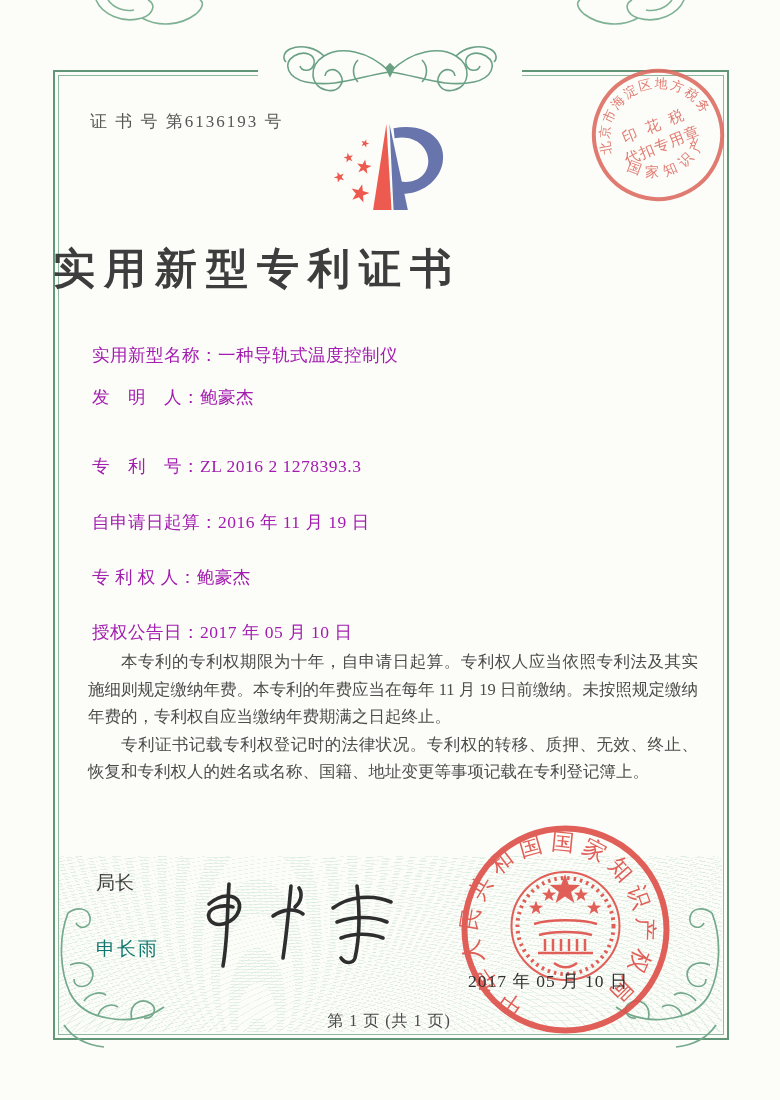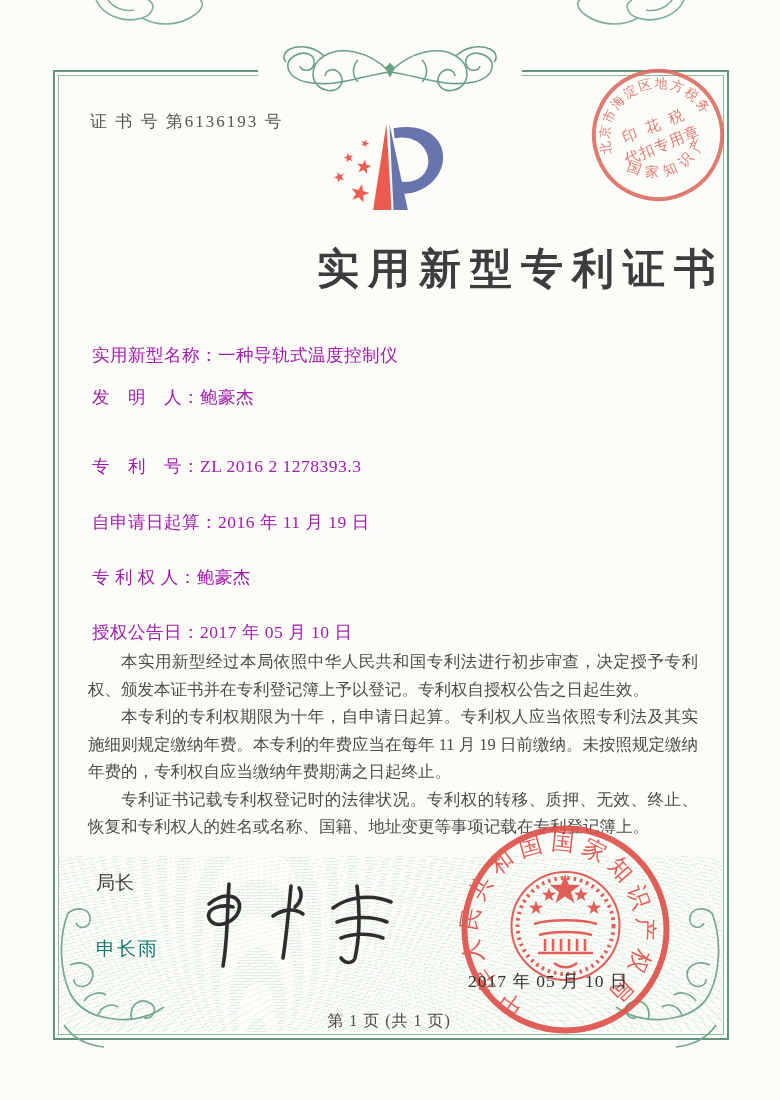--- a/index.html
+++ b/index.html
@@ -24,21 +24,21 @@
       repeating-radial-gradient(ellipse 140px 46px at 30% 115%, rgba(140,200,165,.28) 0 1.5px, transparent 1.5px 9px),
       repeating-radial-gradient(ellipse 160px 52px at 75% 120%, rgba(140,200,165,.22) 0 1.5px, transparent 1.5px 11px);
     opacity:.75;
   }
   
   .ornament{z-index:3;pointer-events:none;}
   .flip{transform:scaleX(-1);}
   
   .cert-no{left:90px;top:110px;font-size:17px;letter-spacing:2px;color:#565656;z-index:4;}
   .cert-title{
-    left:53px;top:241px;width:672px;text-align:right;
+    left:53px;top:241px;width:672px;text-align:left;
     font-size:42px;font-weight:600;letter-spacing:9px;color:#3d3d3d;z-index:4;
   }
   .field-row{left:92px;font-size:17.5px;color:#a21caf;z-index:4;letter-spacing:.5px;white-space:nowrap;}
   .paragraphs{left:88px;top:648px;width:610px;z-index:4;}
   .paragraphs p{
     margin:0;text-indent:2em;text-align:justify;
     font-size:16.5px;line-height:27.5px;color:#4c4c4c;
   }
   .signer-title{left:96px;top:870px;font-size:19px;color:#3f3f3f;z-index:4;}
   .signer-name{left:96px;top:936px;font-size:19px;color:#0f766e;z-index:4;letter-spacing:2px;}
@@ -161,21 +161,20 @@
   <span>自申请日起算：</span><span>2016 年 11 月 19 日</span>
 </div>
 <div class="abs field-row" style="top:565px">
   <span>专 利 权 人：</span><span>鲍豪杰</span>
 </div>
 <div class="abs field-row" style="top:620px">
   <span>授权公告日：</span><span>2017 年 05 月 10 日</span>
 </div>
 
 <div class="abs paragraphs">
-  <p>本实用新型经过本局依照中华人民共和国专利法进行初步审查，决定授予专利权、颁发本证书并在专利登记簿上予以登记。专利权自授权公告之日起生效。</p>
   <p>本专利的专利权期限为十年，自申请日起算。专利权人应当依照专利法及其实施细则规定缴纳年费。本专利的年费应当在每年 11 月 19 日前缴纳。未按照规定缴纳年费的，专利权自应当缴纳年费期满之日起终止。</p>
   <p>专利证书记载专利权登记时的法律状况。专利权的转移、质押、无效、终止、恢复和专利权人的姓名或名称、国籍、地址变更等事项记载在专利登记簿上。</p>
 </div>
 
 <div class="abs signer-title">局长</div>
 <div class="abs signer-name">申长雨</div>
 
 <svg class="abs signature" width="205" height="100" viewBox="0 0 205 100">
   <g stroke="#2e2e2e" fill="none" stroke-width="3.6" stroke-linecap="round">
     <path d="M34,10 C32,38 33,64 28,92"></path>

